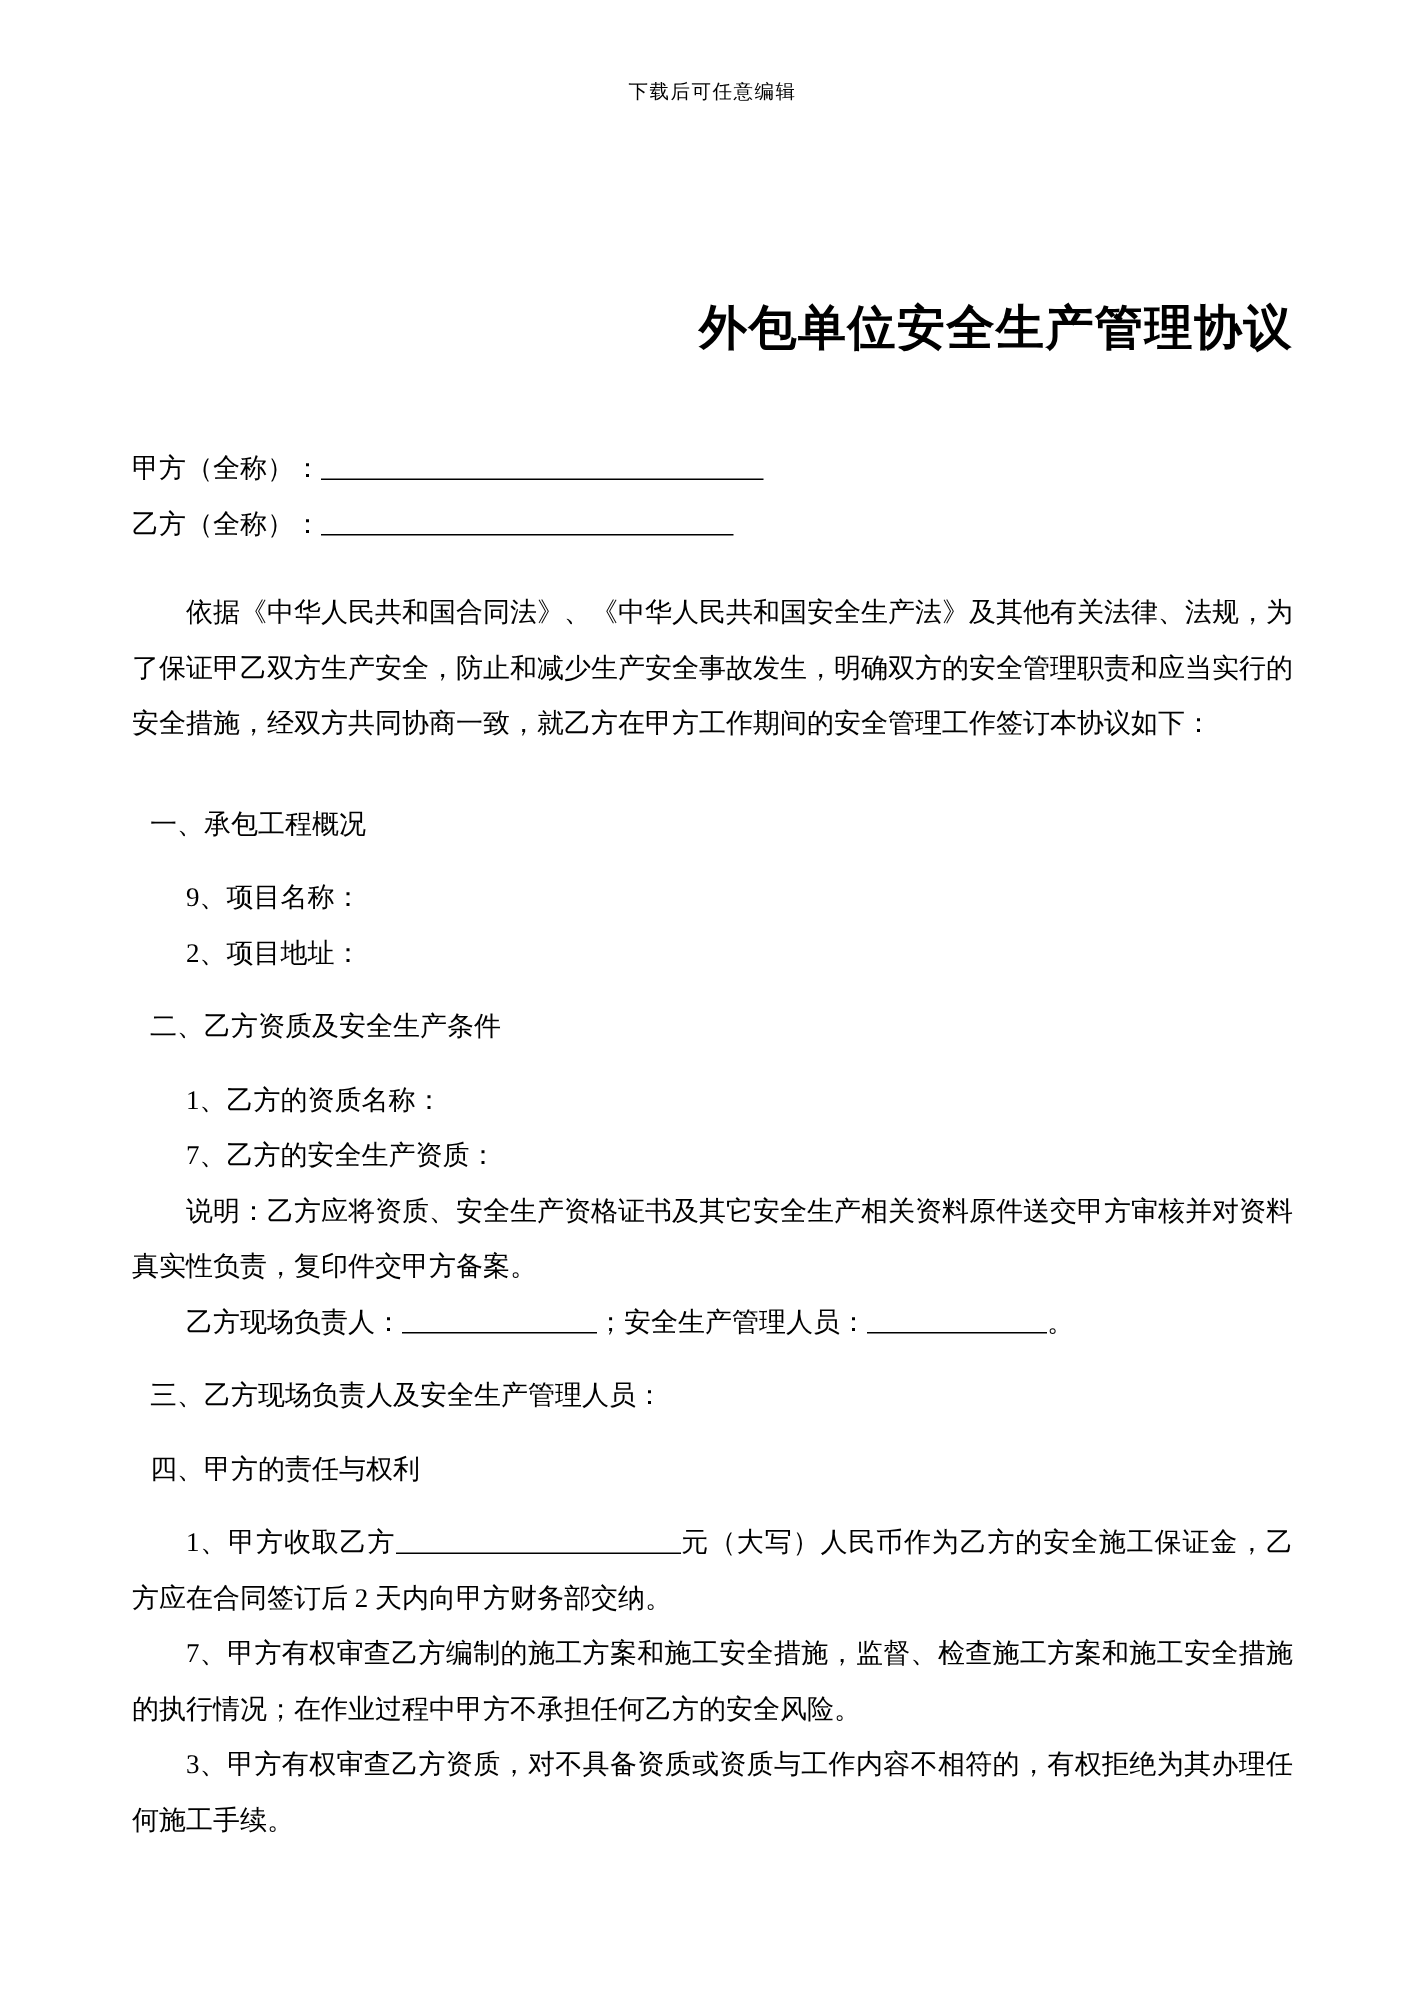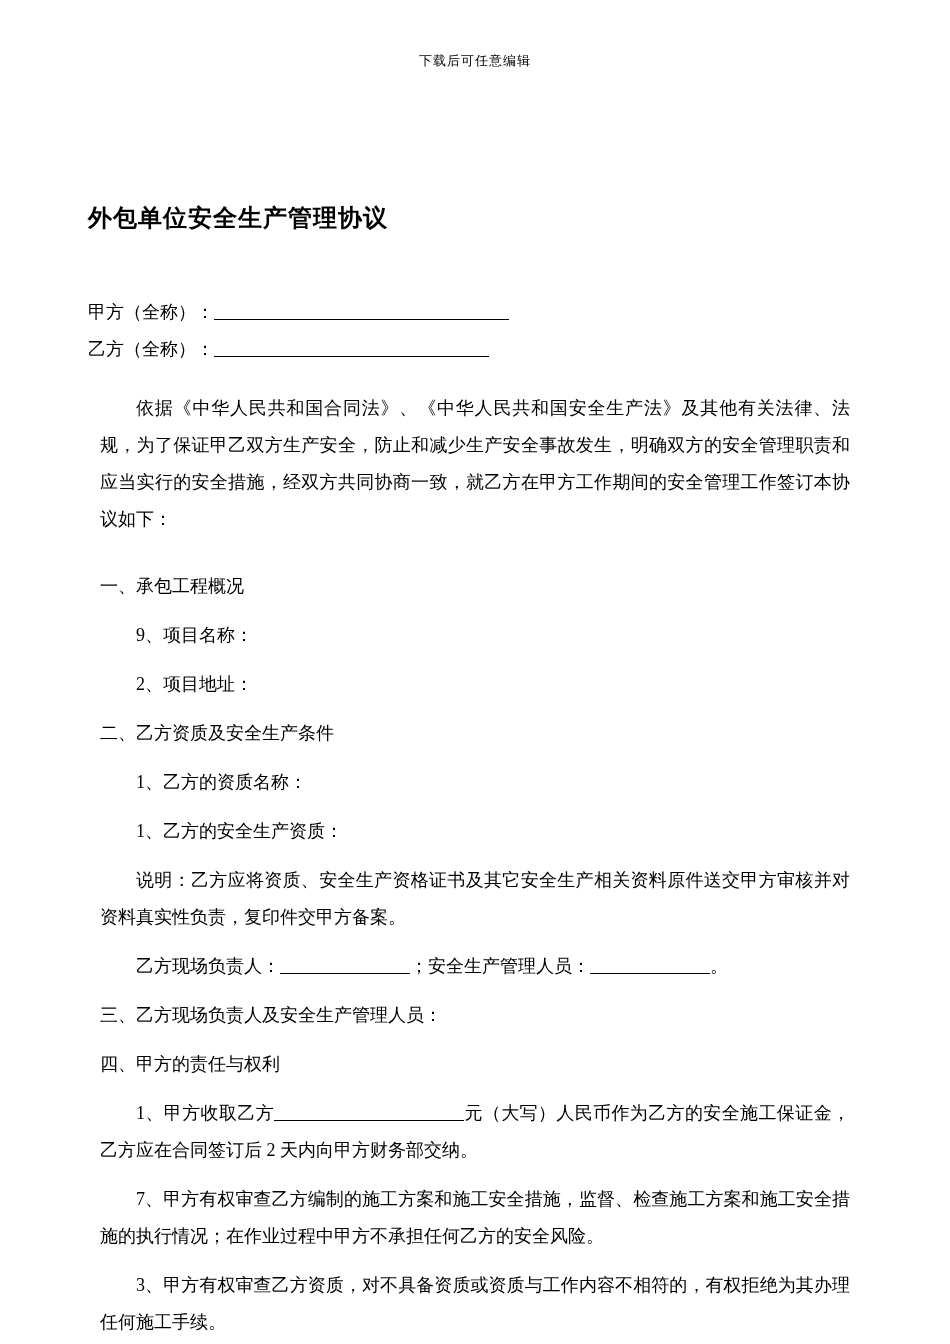--- a/index.html
+++ b/index.html
@@ -21,34 +21,34 @@
   }
   .header-note {
     text-align: center;
     font-size: 13px;
     line-height: 18px;
     color: #000000;
     letter-spacing: 1px;
   }
   .title {
     margin: 128px 0 0 0;
-    text-align: left;
-    font-size: 24px;
+    text-align: right;
+    font-size: 32px;
     font-weight: bold;
     line-height: 40px;
     letter-spacing: 1px;
     font-family: "Liberation Sans", sans-serif;
   }
   .doc-body {
     margin-top: 56px;
     font-size: 18px;
     line-height: 37px;
   }
   p.line {
-    margin: 12px;
+    margin: 0;
     padding: 0;
   }
   p.party {
     margin: 0;
   }
   p.intro {
     margin-top: 22px;
     margin-bottom: 30px;
     text-indent: 2em;
     text-align: justify;
@@ -84,21 +84,21 @@
 
   <div class="doc-body">
       <p class="line party"><span>甲方（全称）：</span><span class="blank" style="width: 295px;"></span></p>
       <p class="line party"><span>乙方（全称）：</span><span class="blank" style="width: 275px;"></span></p>
       <p class="line intro"><span>依据《中华人民共和国合同法》、《中华人民共和国安全生产法》及其他有关法律、法规，为了保证甲乙双方生产安全，防止和减少生产安全事故发生，明确双方的安全管理职责和应当实行的安全措施，经双方共同协商一致，就乙方在甲方工作期间的安全管理工作签订本协议如下：</span></p>
       <p class="line h gap"><span>一、承包工程概况</span></p>
       <p class="line item"><span>9、项目名称：</span></p>
       <p class="line item"><span>2、项目地址：</span></p>
       <p class="line h"><span>二、乙方资质及安全生产条件</span></p>
       <p class="line item"><span>1、乙方的资质名称：</span></p>
-      <p class="line item"><span>1、乙方的安全生产资质：</span></p>
+      <p class="line item"><span>7、乙方的安全生产资质：</span></p>
       <p class="line para"><span>说明：乙方应将资质、安全生产资格证书及其它安全生产相关资料原件送交甲方审核并对资料真实性负责，复印件交甲方备案。</span></p>
       <p class="line item"><span>乙方现场负责人：</span><span class="blank" style="width: 130px;"></span><span>；安全生产管理人员：</span><span class="blank" style="width: 120px;"></span><span>。</span></p>
       <p class="line h"><span>三、乙方现场负责人及安全生产管理人员：</span></p>
       <p class="line h"><span>四、甲方的责任与权利</span></p>
       <p class="line para"><span>1、甲方收取乙方</span><span class="blank" style="width: 190px;"></span><span>元（大写）人民币作为乙方的安全施工保证金，乙方应在合同签订后 2 天内向甲方财务部交纳。</span></p>
       <p class="line para"><span>7、甲方有权审查乙方编制的施工方案和施工安全措施，监督、检查施工方案和施工安全措施的执行情况；在作业过程中甲方不承担任何乙方的安全风险。</span></p>
       <p class="line para"><span>3、甲方有权审查乙方资质，对不具备资质或资质与工作内容不相符的，有权拒绝为其办理任何施工手续。</span></p>
     </div>
 </div>
 

